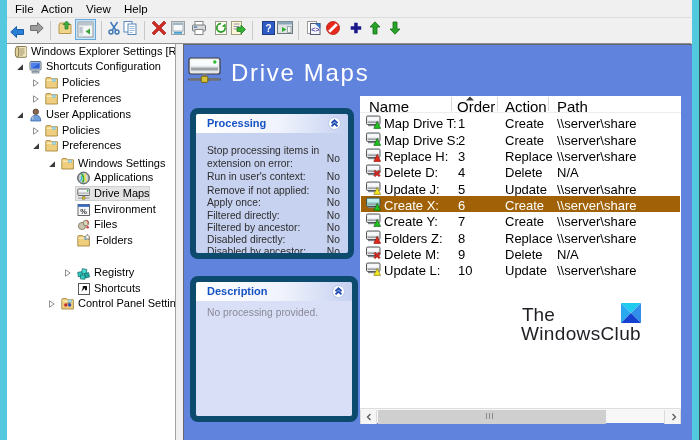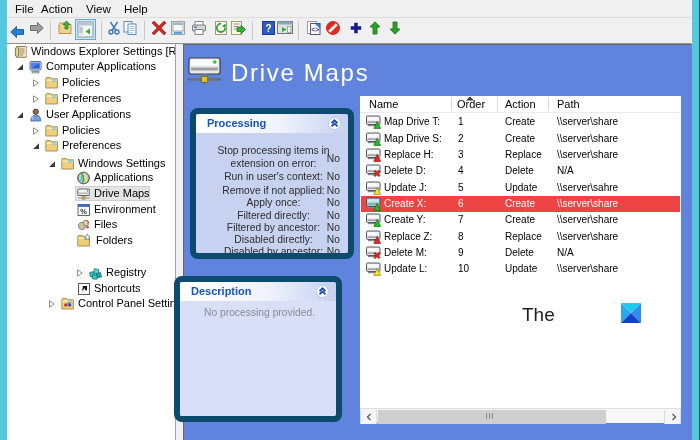--- a/index.html
+++ b/index.html
@@ -24,36 +24,36 @@
 .trow svg{position:absolute;}
 .tselbox{position:absolute;top:0px;height:15px;background:#e4e4e4;border:1px solid #cfcfcf;}
 
 #pane{left:183px;top:44px;width:509px;height:396px;background:#6083de;border-left:1px solid #62676e;border-top:1px solid #62676e;}
 #title{left:231px;top:58.5px;font-size:24px;color:#fff;letter-spacing:1.7px;}
 
 .panel{position:absolute;border:6px solid #0c4a6e;border-radius:8px;overflow:hidden;}
 .phead{position:relative;height:19px;background:linear-gradient(90deg,#ffffff 0%,#f0f3fc 55%,#c5d1f1 100%);}
 .phead .pt{position:absolute;left:11px;top:3px;font-size:11px;font-weight:bold;color:#1553c4;}
 .chev{position:absolute;right:7px;top:3px;width:13px;height:13px;border-radius:50%;background:#fff;border:1px solid #b7c6ea;}
-.pbody{position:absolute;left:0;right:0;top:19px;bottom:0;text-align:center;}
+.pbody{position:absolute;left:0;right:0;top:19px;bottom:0;}
 #proc{left:190px;top:108px;width:164px;height:151px;}
 #proc .pbody{background:#c7d2f0;}
-#desc{left:174px;top:276px;width:168px;height:146px;}
+#desc{left:190px;top:276px;width:168px;height:146px;}
 #desc .pbody{background:#d8dff6;}
 .prow{position:absolute;left:11px;right:8px;font-size:10.3px;color:#2d2d2d;}
 .prow b{position:absolute;right:0;top:0;font-weight:normal;}
 
 #tbl{left:360px;top:96px;width:321px;height:327px;background:#fff;}
-#thead{position:absolute;left:0;top:0;width:100%;height:16px;font-size:11px;color:#000;text-align:right;}
+#thead{position:absolute;left:0;top:0;width:100%;height:16px;font-size:15px;color:#000;text-align:right;}
 #thead span{position:absolute;top:2px;}
 .cline{position:absolute;top:1px;width:1px;height:14px;background:#d9d9d9;}
 #hline{position:absolute;left:0;top:16px;width:100%;height:1px;background:#ececec;}
-.drow{position:absolute;left:1px;width:319px;height:16px;font-size:10px;color:#000;white-space:nowrap;}
+.drow{position:absolute;left:1px;width:319px;height:16px;font-size:13px;color:#000;white-space:nowrap;}
 .drow span{position:absolute;top:2px;}
-.drow.sel{background:#ef4444;color:#fff;}
+.drow.sel{background:#a16207;color:#fff;}
 .drow svg{position:absolute;left:5px;top:1px;}
 
 #logo{left:520px;top:300px;width:160px;height:46px;color:#1e1e24;}
 #logo .t1{position:absolute;left:2px;top:4px;font-size:19px;}
 #logo .t2{position:absolute;left:1px;top:23px;font-size:19px;letter-spacing:0.35px;}
 #logo svg{position:absolute;left:101px;top:3px;}
 
 #sbar{left:360px;top:408px;width:321px;height:15px;background:#f7f7f7;border-top:1px solid #dedede;}
 .sbtn{position:absolute;top:1px;width:17px;height:14px;background:#f5f5f5;border-left:1px solid #dcdcdc;border-right:1px solid #dcdcdc;}
 #sthumb{position:absolute;left:18px;top:1px;width:228px;height:14px;background:#cfcfcf;}
@@ -176,21 +176,21 @@
       <svg style="left:9px;top:4px" width="8" height="8" viewBox="0 0 8 8">
         <path d="M7 1.2 L7 7 L1.2 7 Z" fill="#3a3a3a"></path>
       </svg>
       <svg style="left:22px;top:1px" width="13" height="14" viewBox="0 0 13 14">
         <rect x="1" y="1.5" width="11" height="8.5" rx="1" fill="#e8eef4" stroke="#5a6b7a"></rect>
         <rect x="2.2" y="2.7" width="8.6" height="6" fill="#2e5fd4"></rect>
         <path d="M2.2 2.7 L10.8 2.7 L2.2 8.7 Z" fill="#4f82ec"></path>
         <rect x="5" y="10" width="3" height="1.5" fill="#9aa8b4"></rect>
         <rect x="3" y="11.5" width="7" height="1.5" fill="#c3ccd4" stroke="#5a6b7a" stroke-width="0.6"></rect>
       </svg>
-      <span class="lbl" style="left:39px">Computer Applications</span>
+      <span class="lbl" style="left:39px">Shortcuts Configuration</span>
     </div>
     <div class="trow" style="left:0;top:31.2px;width:169px">
       <svg style="left:25px;top:4px" width="8" height="8" viewBox="0 0 8 8">
         <path d="M1.5 0.8 L6.2 4 L1.5 7.2 Z" fill="none" stroke="#8f8f8f" stroke-width="1"></path>
       </svg>
       <svg style="left:38px;top:1px" width="13" height="14" viewBox="0 0 13 14">
         <path d="M0.8 3.8 L0.8 12 L12.4 12 L12.4 2.8 L6.6 2.8 L5.6 1.6 L1.8 1.6 Q0.8 1.6 0.8 2.6 Z" fill="#efcf7e" stroke="#a8873f" stroke-width="0.9"></path>
         <path d="M1.6 4.8 L11.6 4.8 L11.6 3.6 L1.6 3.6 Z" fill="#fceebe"></path>
         <rect x="7.3" y="3.0" width="3.4" height="2.4" fill="#a5dcec" stroke="#74b4cc" stroke-width="0.5"></rect>
       </svg>
@@ -294,21 +294,21 @@
     </div>
     <div class="trow" style="left:0;top:189.2px;width:169px">
       <svg style="left:70px;top:1px" width="13" height="14" viewBox="0 0 13 14">
         <path d="M0.8 3.8 L0.8 12 L12.4 12 L12.4 2.8 L6.6 2.8 L5.6 1.6 L1.8 1.6 Q0.8 1.6 0.8 2.6 Z" fill="#efcf7e" stroke="#a8873f" stroke-width="0.9"></path>
         <path d="M1.6 4.8 L11.6 4.8 L11.6 3.6 L1.6 3.6 Z" fill="#fceebe"></path>
         <rect x="7.3" y="3.0" width="3.4" height="2.4" fill="#a5dcec" stroke="#74b4cc" stroke-width="0.5"></rect>
         <path d="M10.4 0.2 l0.9 1.9 2 0.25 -1.5 1.4 0.45 2 -1.85-1.1 -1.85 1.1 0.45-2 -1.5-1.4 2-0.25 Z" fill="#fffef2" stroke="#6e6e6e" stroke-width="0.7"></path>
       </svg>
       <span class="lbl" style="left:89px">Folders</span>
     </div>
-    <div class="trow" style="left:12px;top:220.8px;width:181px">
+    <div class="trow" style="left:0;top:220.8px;width:181px">
       <svg style="left:57px;top:4px" width="8" height="8" viewBox="0 0 8 8">
         <path d="M1.5 0.8 L6.2 4 L1.5 7.2 Z" fill="none" stroke="#8f8f8f" stroke-width="1"></path>
       </svg>
       <svg style="left:70px;top:1px" width="13" height="14" viewBox="0 0 13 14">
         <g stroke="#0c6a66" stroke-width="0.7">
           <rect x="1" y="6" width="4.5" height="4.5" fill="#2ec8c0" transform="rotate(-8 3 8)"></rect>
           <rect x="5" y="3" width="4.5" height="4.5" fill="#49ded6" transform="rotate(10 7 5)"></rect>
           <rect x="7.5" y="7" width="4.5" height="4.5" fill="#1fa8a0" transform="rotate(-14 10 9)"></rect>
           <rect x="3.5" y="9" width="4.5" height="4" fill="#35ccc4" transform="rotate(6 5 11)"></rect>
         </g>
@@ -493,21 +493,21 @@
       <span style="left:196px">\\server\share</span>
     </div>
     <div class="drow" style="top:132.8px">
       <svg width="15" height="14" viewBox="0 0 15 14">
         <rect x="0.5" y="1" width="13.5" height="8.5" rx="1.2" fill="#e8eaec" stroke="#43474b" stroke-width="0.9"></rect>
         <rect x="1.6" y="2.1" width="11.3" height="3" fill="#f8f9fa"></rect>
         <rect x="1.6" y="6.4" width="11.3" height="1.6" fill="#9da1a5"></rect>
         <rect x="2" y="10" width="10.5" height="1.2" fill="#84888c"></rect>
         <path d="M7.8 13.4 L11.2 6.4 L14.6 13.4 Z" fill="#e62818" stroke="#8a1410" stroke-width="0.7"></path>
       </svg>
-      <span style="left:23px">Replace Z:</span>
+      <span style="left:23px">Folders Z:</span>
       <span style="left:97px">8</span>
       <span style="left:144px">Replace</span>
       <span style="left:196px">\\server\share</span>
     </div>
     <div class="drow" style="top:149.1px">
       <svg width="15" height="14" viewBox="0 0 15 14">
         <rect x="0.5" y="1" width="13.5" height="8.5" rx="1.2" fill="#e8eaec" stroke="#43474b" stroke-width="0.9"></rect>
         <rect x="1.6" y="2.1" width="11.3" height="3" fill="#f8f9fa"></rect>
         <rect x="1.6" y="6.4" width="11.3" height="1.6" fill="#9da1a5"></rect>
         <rect x="2" y="10" width="10.5" height="1.2" fill="#84888c"></rect>
@@ -527,20 +527,21 @@
         <path d="M7.8 13.4 L11.2 6.4 L14.6 13.4 Z" fill="#f5e822" stroke="#8a7c12" stroke-width="0.7"></path>
       </svg>
       <span style="left:23px">Update L:</span>
       <span style="left:97px">10</span>
       <span style="left:144px">Update</span>
       <span style="left:196px">\\server\share</span>
     </div>
   </div>
 <div class="abs" id="logo">
     <span class="t1">The</span>
+    <span class="t2">WindowsClub</span>
     <svg width="20" height="20" viewBox="0 0 20 20">
       <path d="M0 0 L20 0 L10 10 Z" fill="#1ecbee"></path>
       <path d="M0 0 L10 10 L0 20 Z" fill="#29a8f0"></path>
       <path d="M20 0 L20 20 L10 10 Z" fill="#2e8ee8"></path>
       <path d="M0 20 L10 10 L20 20 Z" fill="#1540cf"></path>
     </svg>
   </div>
 <div class="abs" id="sbar">
     <div class="sbtn" style="left:0"><svg width="17" height="14" viewBox="0 0 17 14">
         <path d="M9.5 4 L6.5 7 L9.5 10" fill="none" stroke="#5a5a5a" stroke-width="1.3"></path>

